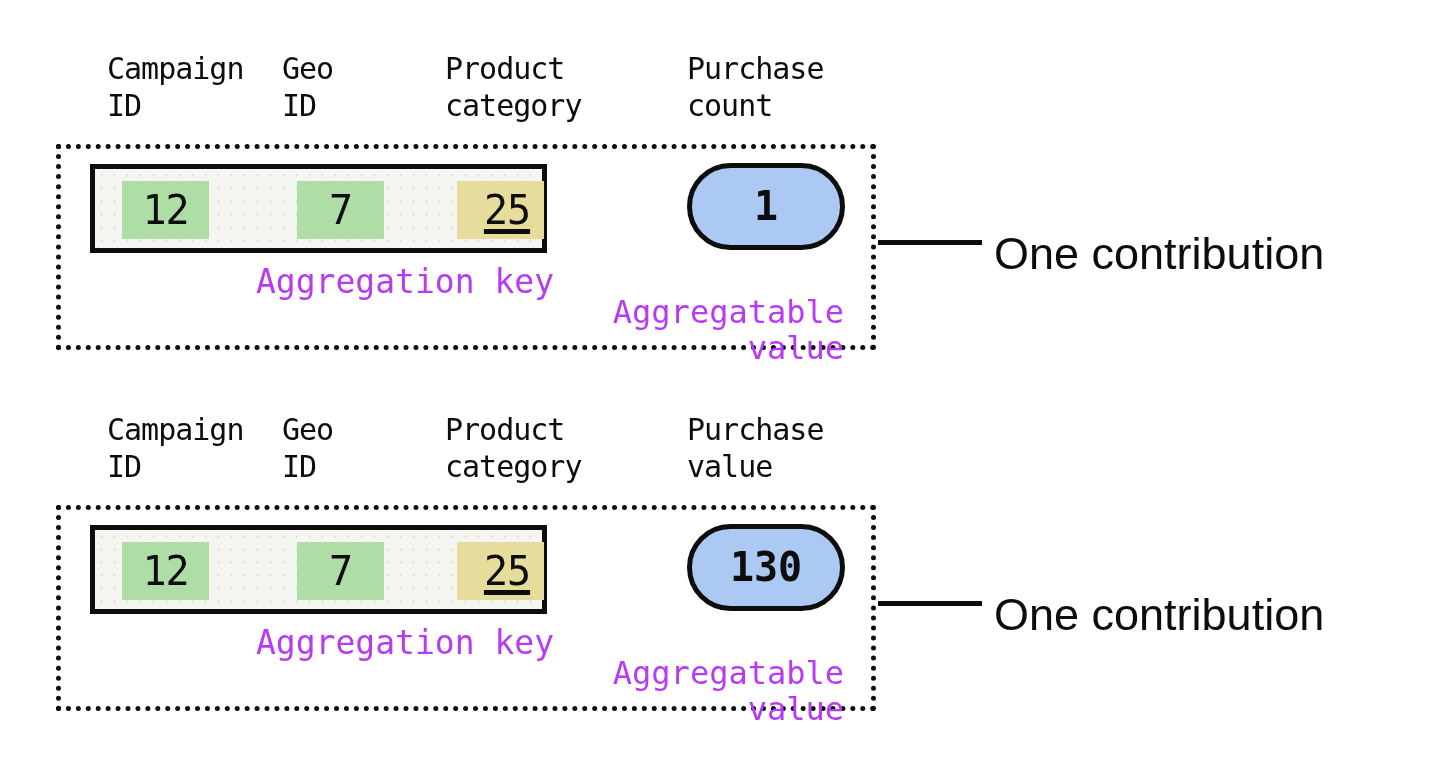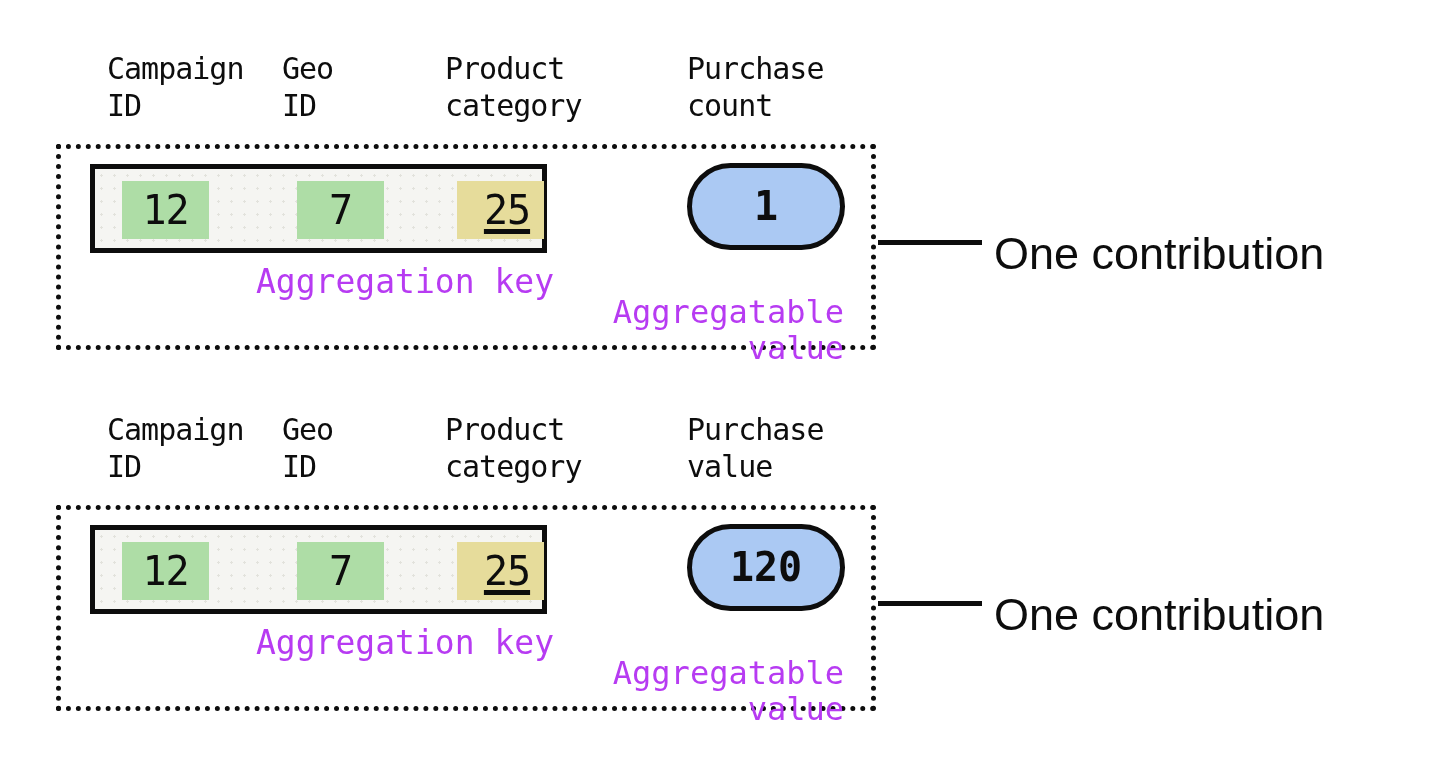--- a/index.html
+++ b/index.html
@@ -128,21 +128,21 @@
     <div class="col-head ch-3">Purchase
 value</div>
 
     <div class="dashed-box"></div>
     <div class="record-box"></div>
 
     <div class="cell cell-0">12</div>
     <div class="cell cell-1">7</div>
     <div class="cell cell-2">25</div>
 
-    <div class="pill">120</div>
+    <div class="pill">130</div>
 
     <div class="key-label">Aggregation key</div>
     <div class="value-label">Aggregatable
 value</div>
 
     <div class="connector"></div>
     <div class="callout">One contribution</div>
   </section>
 
 </div>

